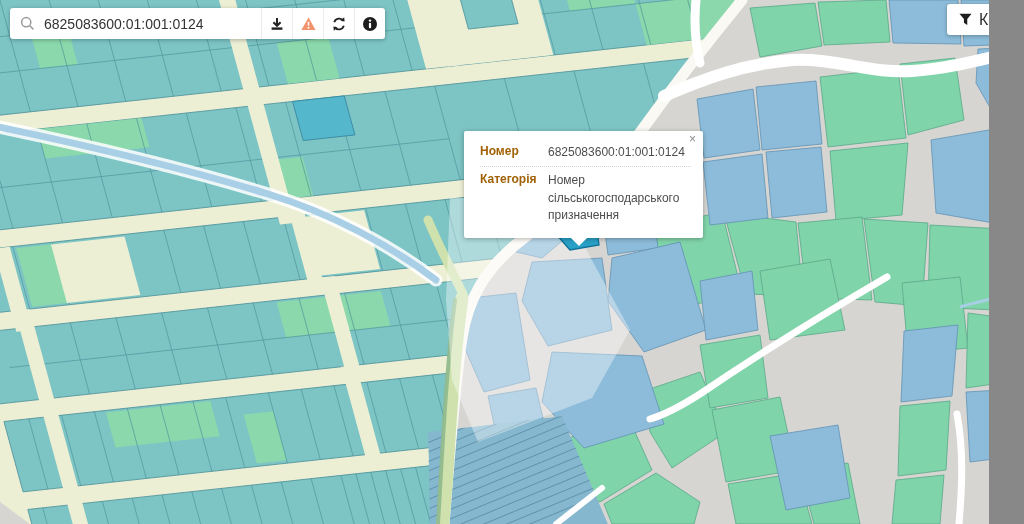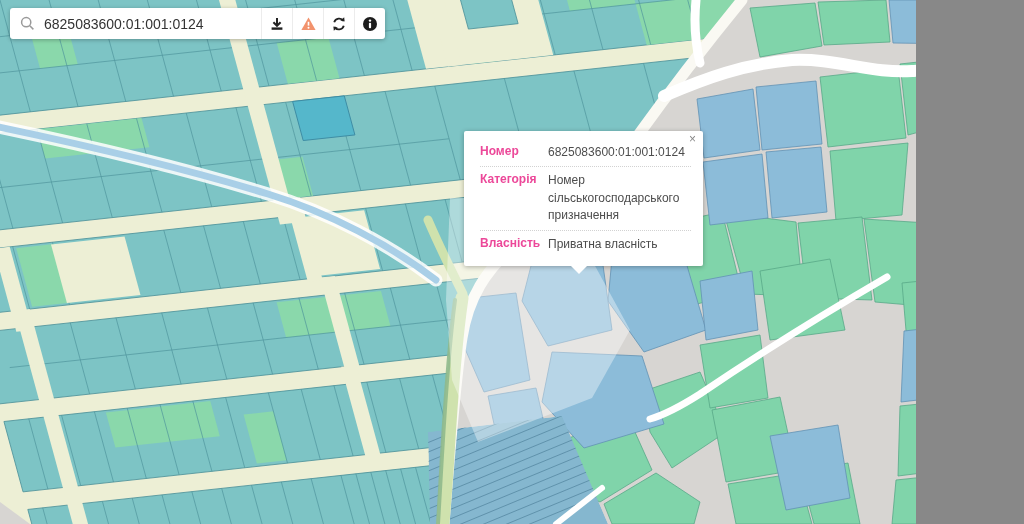--- a/index.html
+++ b/index.html
@@ -1,17 +1,17 @@
 <!DOCTYPE html>
 <html><head>
 <meta charset="utf-8">
 <style>
   html,body{margin:0;padding:0;background:#888;}
   *{box-sizing:border-box;}
-  .stage{position:relative;width:916px;height:524px;overflow:hidden;background:#edefd5;
+  .stage{position:relative;width:989px;height:524px;overflow:hidden;background:#edefd5;
          font-family:"Liberation Sans",sans-serif;}
   .map-svg{position:absolute;left:0;top:0;width:1024px;height:524px;display:block;}
 
   
   .searchbar{position:absolute;left:10px;top:8px;width:375px;height:31px;background:#fff;
              border-radius:3px;box-shadow:0 1px 4px rgba(0,0,0,.28);display:flex;align-items:center;}
   .search-icon-wrap{width:34px;display:flex;justify-content:center;align-items:center;flex:none;}
   .searchbar input{flex:1;border:none;outline:none;font-family:"Liberation Sans",sans-serif;
                    font-size:14px;color:#333;background:transparent;min-width:0;padding:0;}
   .tools{display:flex;height:100%;flex:none;}
@@ -23,21 +23,21 @@
           box-shadow:0 1px 4px rgba(0,0,0,.28);display:flex;align-items:center;gap:7px;padding:0 12px;
           font-family:"Liberation Sans",sans-serif;font-size:16px;color:#333;cursor:pointer;white-space:nowrap;}
 
   
   .popup{position:absolute;left:464px;top:131px;width:239px;background:#fff;border-radius:2px;
          box-shadow:0 1px 5px rgba(0,0,0,.3);padding:8px 12px 8px 16px;font-size:12px;color:#444;}
   .popup::after{content:"";position:absolute;top:100%;left:107px;border:8px solid transparent;
                 border-top-color:#fff;border-bottom-width:0;}
   .prow{display:flex;padding:5px 0;}
   .prow + .prow{border-top:1px dotted #d2d2d2;}
-  .plabel{width:68px;flex:none;font-weight:bold;color:#ec4899;}
+  .plabel{width:68px;flex:none;font-weight:bold;color:#a16207;}
   .pvalue{flex:1;color:#4d4d4d;line-height:1.45;}
   .pclose{position:absolute;top:2px;right:7px;font-size:12px;color:#888;cursor:pointer;line-height:1;}
 </style>
 </head>
 <body>
 
 <div class="stage">
 
   <svg class="map-svg" viewBox="0 0 1024 524" xmlns="http://www.w3.org/2000/svg">
     <defs>
@@ -263,19 +263,15 @@
   <div class="popup">
     <span class="pclose">×</span>
     <div class="prow">
       <div class="plabel">Номер</div>
       <div class="pvalue">6825083600:01:001:0124</div>
     </div>
     <div class="prow">
       <div class="plabel">Категорія</div>
       <div class="pvalue">Номер сільськогосподарського призначення</div>
     </div>
-    <div class="prow">
-      <div class="plabel">Власність</div>
-      <div class="pvalue">Приватна власність</div>
-    </div>
   </div>
 
 </div>
 
 </body></html>

